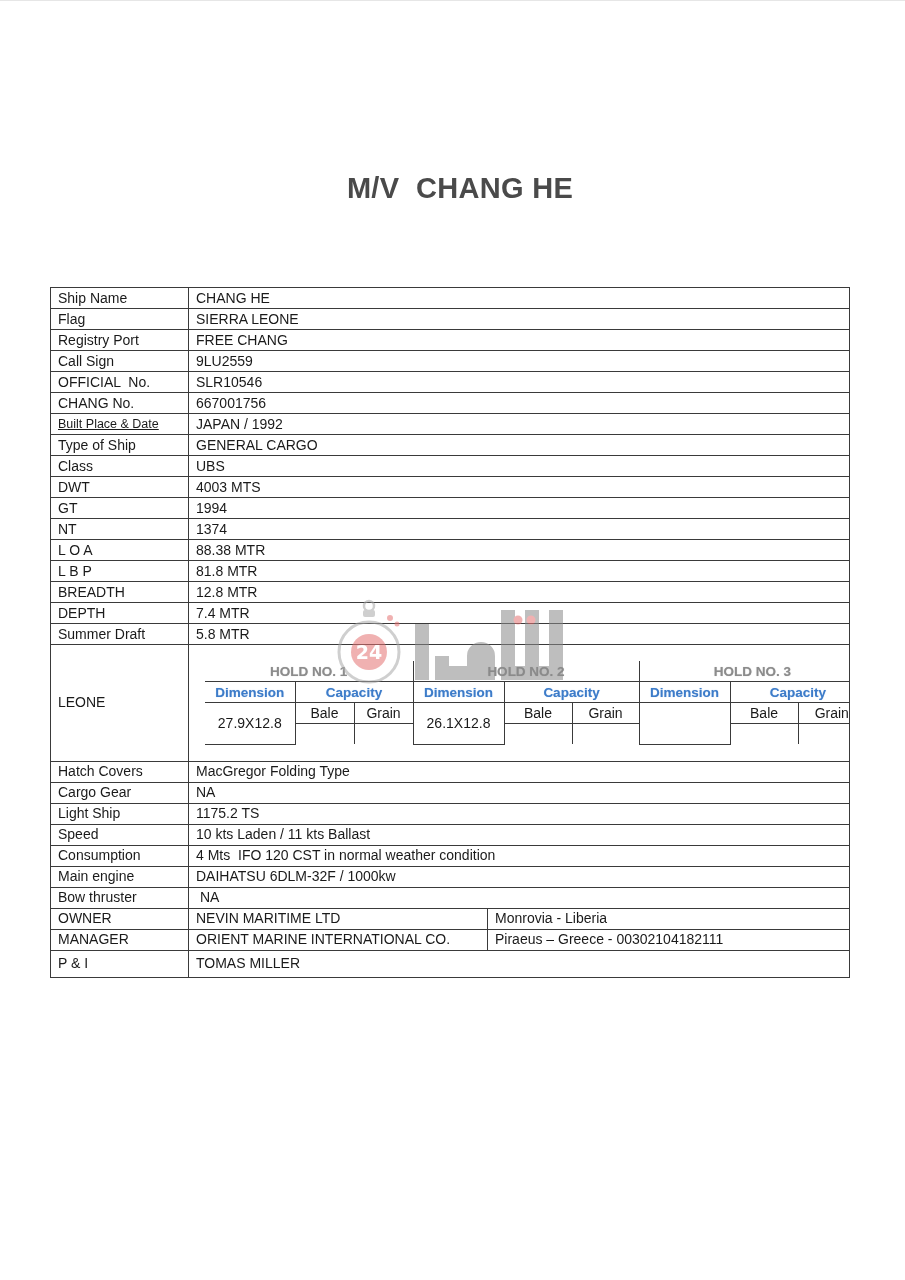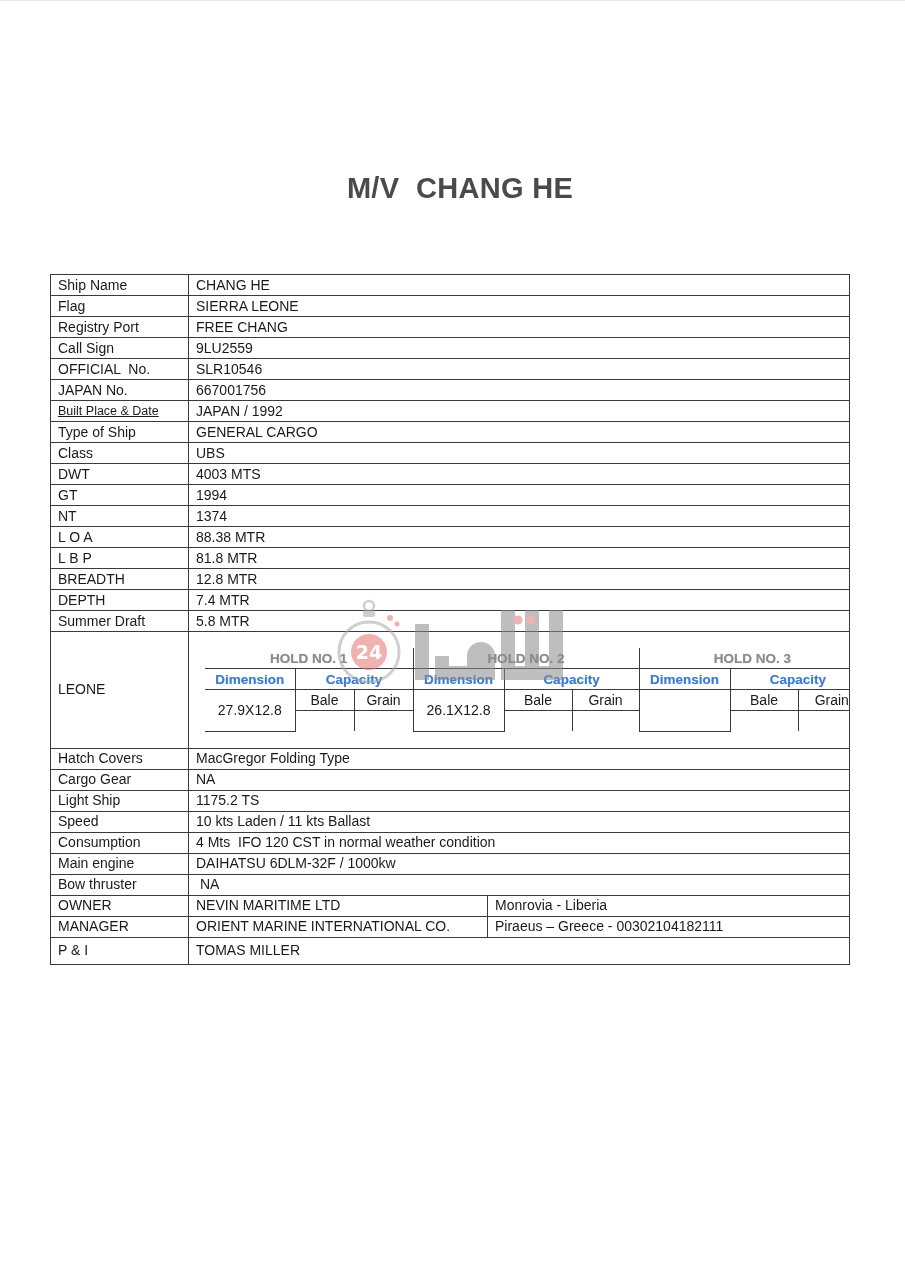--- a/index.html
+++ b/index.html
@@ -29,21 +29,21 @@
       text-align: center;
       font-size: 29px;
       font-weight: bold;
       color: #4a4a4a;
       letter-spacing: 0.3px;
       white-space: pre;
     }
     table.spec {
       position: absolute;
       left: 50px;
-      top: 274px;
+      top: 287px;
       width: 799px;
       border-collapse: collapse;
       table-layout: fixed;
       font-size: 14px;
     }
     table.spec td {
       border: 1px solid #3a3a3a;
       padding: 0 0 0 7px;
       height: 20px;
       line-height: 19px;
@@ -129,21 +129,21 @@
     </tr>
     <tr>
       <td class="label">Call Sign</td>
       <td colspan="2">9LU2559</td>
     </tr>
     <tr>
       <td class="label" style="white-space:pre">OFFICIAL  No.</td>
       <td colspan="2">SLR10546</td>
     </tr>
     <tr>
-      <td class="label">JAPAN No.</td>
+      <td class="label">CHANG No.</td>
       <td colspan="2">667001756</td>
     </tr>
     <tr>
       <td class="label small">Built Place &amp; Date</td>
       <td colspan="2">JAPAN / 1992</td>
     </tr>
     <tr>
       <td class="label">Type of Ship</td>
       <td colspan="2">GENERAL CARGO</td>
     </tr>

